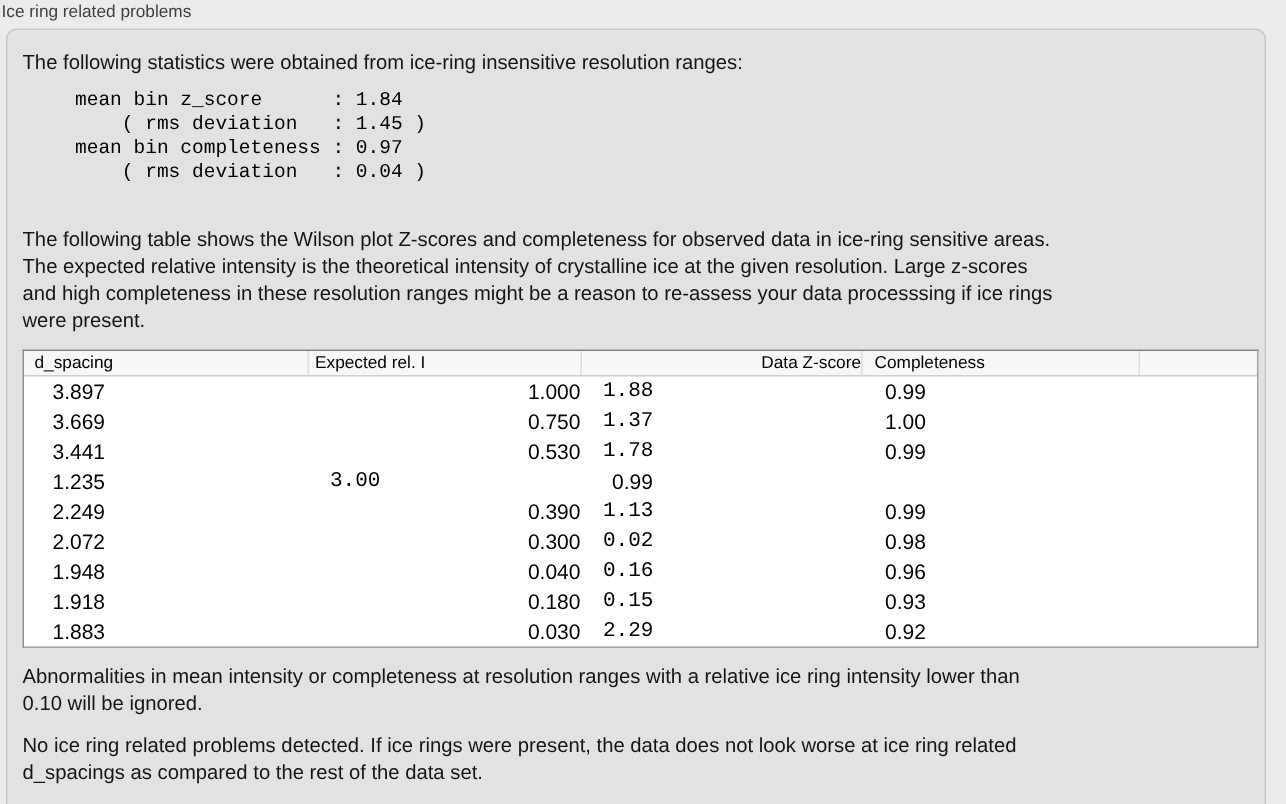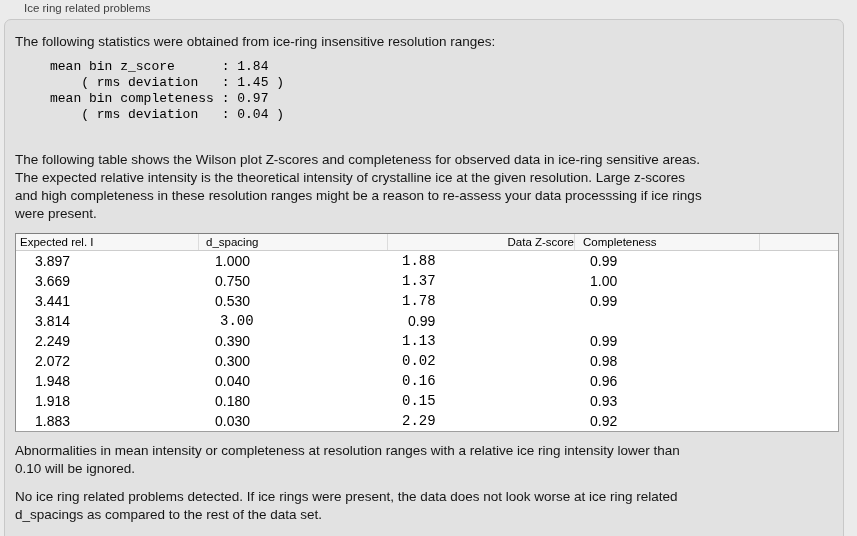--- a/index.html
+++ b/index.html
@@ -5,21 +5,21 @@
   * { margin: 0; padding: 0; box-sizing: border-box; }
   html, body {
     width: 857px; height: 536px;
     background: #ebebeb;
     overflow: hidden;
     font-family: "Liberation Sans", sans-serif;
   }
   .screen { position: relative; width: 857px; height: 536px; }
 
   .group-label {
-    position: absolute; left: 24px; top: 2px;
+    position: absolute; left: 1px; top: 2px;
     font-size: 11.5px; color: #3f3f3f;
   }
 
   .panel {
     position: absolute; left: 4px; top: 19px;
     width: 840px; height: 530px;
     background: #e2e2e2;
     border: 1px solid #c8c8c8;
     border-radius: 7px;
     padding-left: 10px;
@@ -70,21 +70,21 @@
   .th.w1 { padding-left: 4px; }
   .th.w2 { padding-left: 9px; text-align: right; }
   .th.w3 { padding-left: 8px; }
 
   .trow { display: flex; height: 20px; }
   .cell {
     font-size: 14px; line-height: 20px; color: #000;
     overflow: hidden; white-space: nowrap;
   }
   .cell.w0 { padding-left: 19px; }
-  .cell.w1 { padding-left: 10px; }
+  .cell.w1 { padding-left: 10px; text-align: right; }
   .cell.w2 { padding-left: 15px; font-family: Liberation Mono, monospace; }
   .cell.w3 { padding-left: 16px; }
 
   .note { margin-top: 10px; }
   .verdict { margin-top: 10px; }
 </style>
 </head>
 <body>
 
 <div class="screen">
@@ -100,22 +100,22 @@
 mean bin completeness : 0.97
     ( rms deviation   : 0.04 )</div>
 
     <div class="text multiline desc">The following table shows the Wilson plot Z-scores and completeness for observed data in ice-ring sensitive areas.
 The expected relative intensity is the theoretical intensity of crystalline ice at the given resolution. Large z-scores
 and high completeness in these resolution ranges might be a reason to re-assess your data processsing if ice rings
 were present.</div>
 
     <div class="table">
       <div class="thead">
+        <div class="th w0">d_spacing</div>
         <div class="th w1">Expected rel. I</div>
-        <div class="th w0">d_spacing</div>
         <div class="th w2">Data Z-score</div>
         <div class="th w3">Completeness</div>
         <div class="th w4"></div>
       </div>
       <div class="tbody">
           <div class="trow">
             <div class="cell w0">3.897</div>
             <div class="cell w1">1.000</div>
             <div class="cell w2">1.88</div>
             <div class="cell w3">0.99</div>
@@ -129,21 +129,21 @@
             <div class="cell w4"></div>
           </div>
           <div class="trow">
             <div class="cell w0">3.441</div>
             <div class="cell w1">0.530</div>
             <div class="cell w2">1.78</div>
             <div class="cell w3">0.99</div>
             <div class="cell w4"></div>
           </div>
           <div class="trow">
-            <div class="cell w0">3.814</div>
+            <div class="cell w0">1.235</div>
             <div class="cell w2">3.00</div>
             <div class="cell w3">0.99</div>
             <div class="cell w4"></div>
           </div>
           <div class="trow">
             <div class="cell w0">2.249</div>
             <div class="cell w1">0.390</div>
             <div class="cell w2">1.13</div>
             <div class="cell w3">0.99</div>
             <div class="cell w4"></div>

